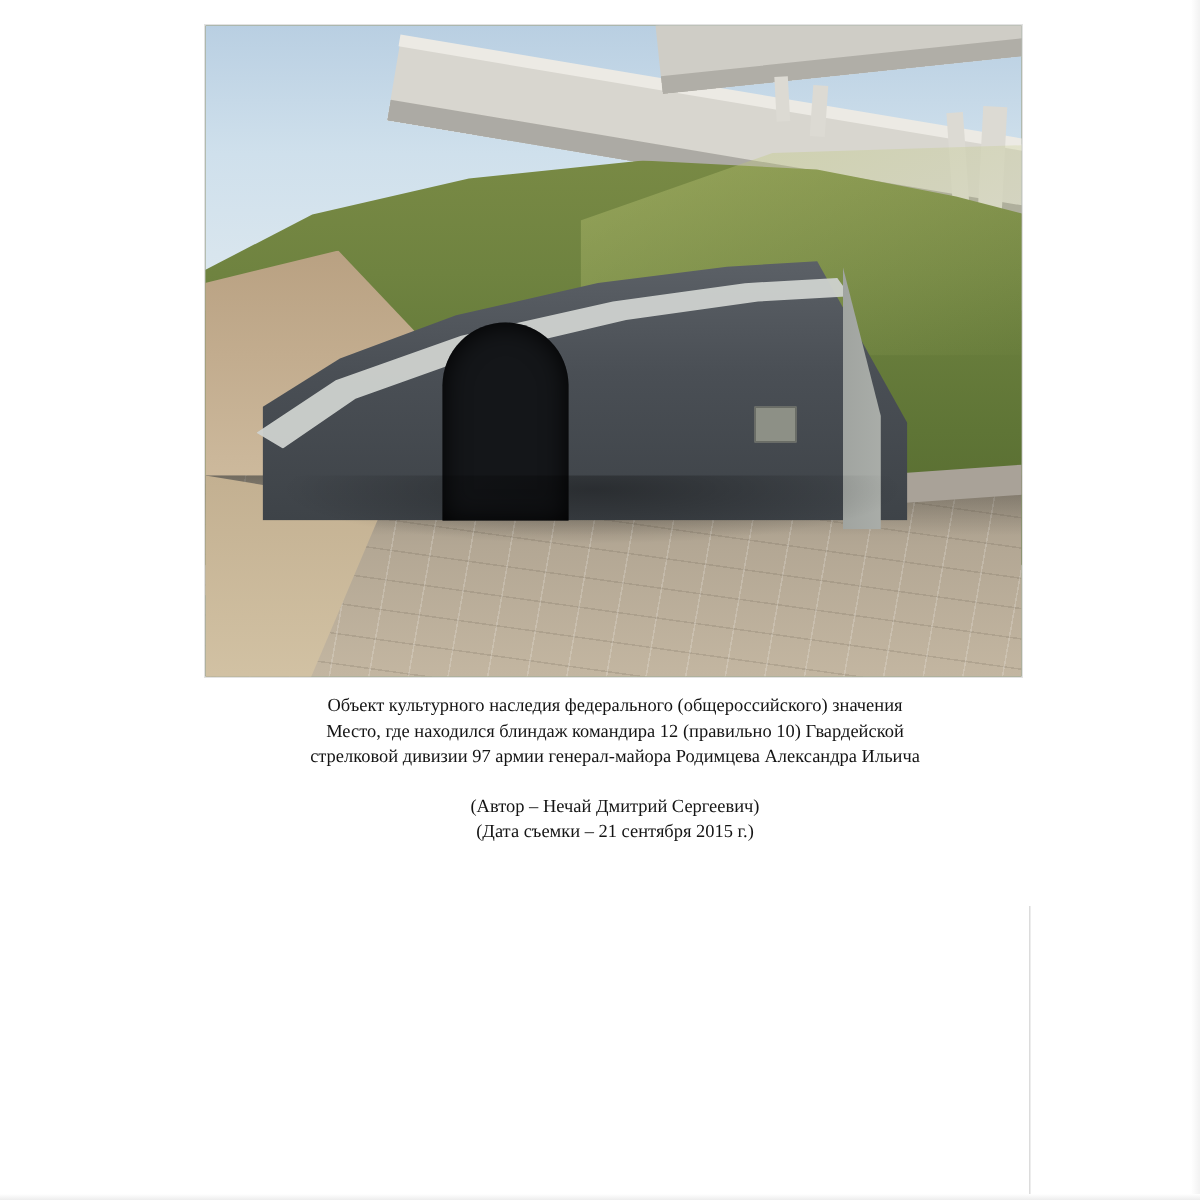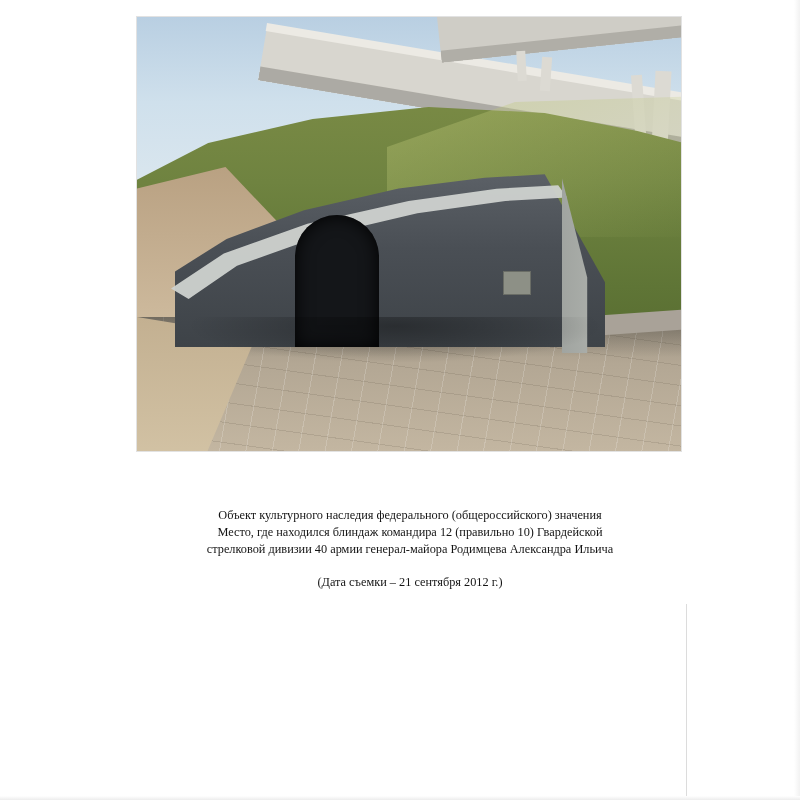--- a/index.html
+++ b/index.html
@@ -245,21 +245,20 @@
   
   .caption {
     position: absolute;
     left: 137px;
     top: 462px;
     width: 546px;
     text-align: center;
     font-size: 12.3px;
     line-height: 17px;
     color: #141414;
-    margin-top: 45px;
   }
   .caption .line { white-space: nowrap; }
   .caption-block-2 {
     margin-top: 16px;
   }
 </style>
 </head>
 <body>
 
 <div class="page">
@@ -297,22 +296,23 @@
       <div class="bunker-right-wall"></div>
       <div class="bunker-arch"></div>
       <div class="bunker-plaque"></div>
       <div class="bunker-shadow"></div>
     </div>
   </div>
 
   <div class="caption">
     <div class="line">Объект культурного наследия федерального (общероссийского) значения</div>
     <div class="line">Место, где находился блиндаж командира 12 (правильно 10) Гвардейской</div>
-    <div class="line">стрелковой дивизии 40 армии генерал-майора Родимцева Александра Ильича</div>
+    <div class="line">стрелковой дивизии 97 армии генерал-майора Родимцева Александра Ильича</div>
     <div class="caption-block-2">
-      <div class="line">(Дата съемки – 21 сентября 2012 г.)</div>
+      <div class="line">(Автор – Нечай Дмитрий Сергеевич)</div>
+      <div class="line">(Дата съемки – 21 сентября 2015 г.)</div>
     </div>
   </div>
 
   <div class="scan-edge-right"></div>
   <div class="scan-fold"></div>
   <div class="scan-bottom"></div>
 </div>
 
 </body></html>

